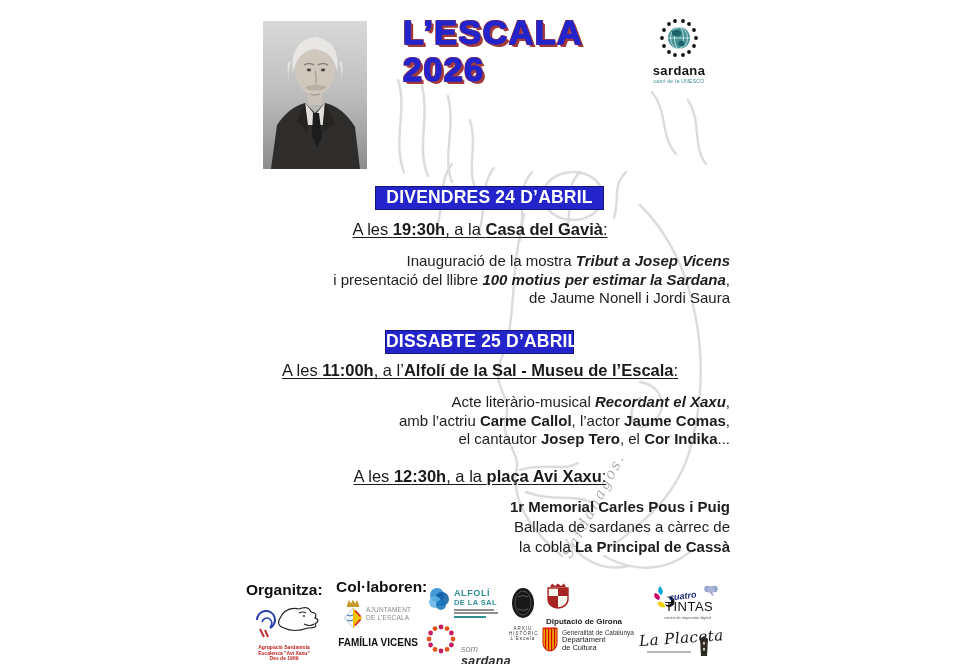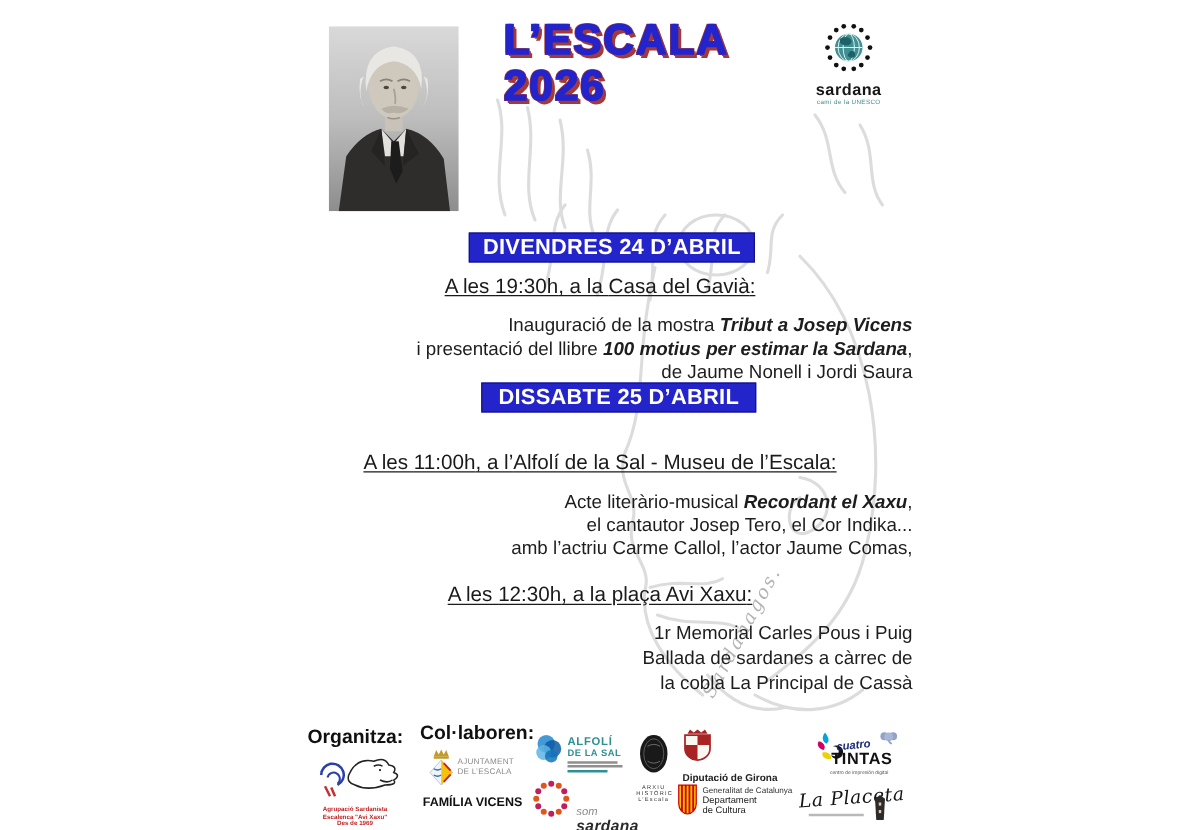--- a/index.html
+++ b/index.html
@@ -25,31 +25,31 @@
   
   .heading { left:403px; top:99px; font-size:19px; font-weight:bold; line-height:22px;
              color:#141414; white-space:nowrap; }
   .years { font-size:14.5px; font-weight:normal; }
 
   
   .banner { position:absolute; z-index:2; background:#2424cb; color:#ffffff; font-weight:bold;
             font-size:17.5px; border:1px solid #14147e; box-sizing:border-box; height:24px;
             line-height:21px; text-align:center; white-space:nowrap; letter-spacing:.2px; }
   .banner1 { left:375px; top:186px; width:229px; }
-  .banner2 { left:385px; top:306px; width:220px; }
+  .banner2 { left:385px; top:330px; width:189px; }
 
   
   .row { position:absolute; z-index:2; left:230px; width:500px; text-align:center;
          font-size:16.5px; white-space:nowrap; }
   .when { text-decoration:underline; text-underline-offset:2px; }
   .block { position:absolute; z-index:2; left:230px; width:500px; text-align:right;
            font-size:15px; line-height:18.5px; color:#1d1d1d; }
   .block3 { line-height:20px; }
   .bi { font-weight:bold; font-style:italic; }
-  b { font-weight:normal; }
+  b { font-weight:bold; }
 
   
   .signature { left:566px; top:548px; z-index:1; font-family:"DejaVu Serif", serif; font-style:italic;
                font-size:15px; color:#b4b4b4; letter-spacing:2px; transform:rotate(-62deg);
                transform-origin:left center; white-space:nowrap; }
 
   
   .flabel { font-size:15.5px; font-weight:bold; color:#101010; white-space:nowrap; }
   .organitza { left:246px; top:581px; }
   .collaboren { left:336px; top:578px; }
@@ -82,21 +82,21 @@
   .dip-text { font-size:8px; font-weight:bold; color:#222; margin-top:2px; white-space:nowrap; }
 
   .generalitat { left:542px; top:627px; display:flex; }
   .gen-text { margin-left:4px; margin-top:2px; white-space:nowrap; }
   .gen-l1 { font-size:6.5px; color:#333; }
   .gen-l23 { font-size:7.5px; font-weight:normal; color:#222; line-height:8px; }
 
   .tintas { left:652px; top:583px; width:62px; }
   .tintas-cuatro { position:absolute; left:17px; top:8px; font-size:9px; font-weight:bold;
                    font-style:italic; color:#1a2a7a; transform:rotate(-6deg); }
-  .tintas-name { position:absolute; left:13px; top:16px; font-size:13px; font-weight:700;
+  .tintas-name { position:absolute; left:13px; top:16px; font-size:13px; font-weight:400;
                  color:#111; letter-spacing:.5px; }
   .tintas-sub { position:absolute; left:12px; top:32px; width:44px; font-size:4px; color:#556;
                 text-align:center; white-space:nowrap; }
   .tintas-drops { position:absolute; left:0; top:2px; }
   .tintas-elephant { position:absolute; left:52px; top:0; }
 
   .placeta { left:639px; top:627px; width:72px; height:34px; }
   .placeta-name { position:absolute; left:0; top:2px; font-family:"DejaVu Serif", serif;
                   font-style:italic; font-size:15px; color:#141414; transform:rotate(-4deg);
                   white-space:nowrap; letter-spacing:.5px; }
@@ -208,22 +208,22 @@
     <div><span>i presentació del llibre </span><span class="bi">100 motius per estimar la Sardana</span><span>,</span></div>
     <div>de Jaume Nonell i Jordi Saura</div>
   </div>
 
   <div class="banner banner2">DISSABTE 25 D’ABRIL</div>
   <div class="row" style="top:361px">
     <span class="when"><span>A les </span><b>11:00h</b><span>, a l’</span><b>Alfolí de la Sal - Museu de l’Escala</b><span>:</span></span>
   </div>
   <div class="block" style="top:393px">
     <div><span>Acte literàrio-musical </span><span class="bi">Recordant el Xaxu</span><span>,</span></div>
+    <div><span>amb l’actriu </span><b>Carme Callol</b><span>, l’actor </span><b>Jaume Comas</b><span>,</span></div>
     <div><span>el cantautor </span><b>Josep Tero</b><span>, el </span><b>Cor Indika</b><span>...</span></div>
-    <div><span>amb l’actriu </span><b>Carme Callol</b><span>, l’actor </span><b>Jaume Comas</b><span>,</span></div>
   </div>
 
   <div class="row" style="top:467px">
     <span class="when"><span>A les </span><b>12:30h</b><span>, a la </span><b>plaça Avi Xaxu</b><span>:</span></span>
   </div>
   <div class="block block3" style="top:497px">
     <div><b>1r Memorial Carles Pous i Puig</b></div>
     <div>Ballada de sardanes a càrrec de</div>
     <div><span>la cobla </span><b>La Principal de Cassà</b></div>
   </div>

